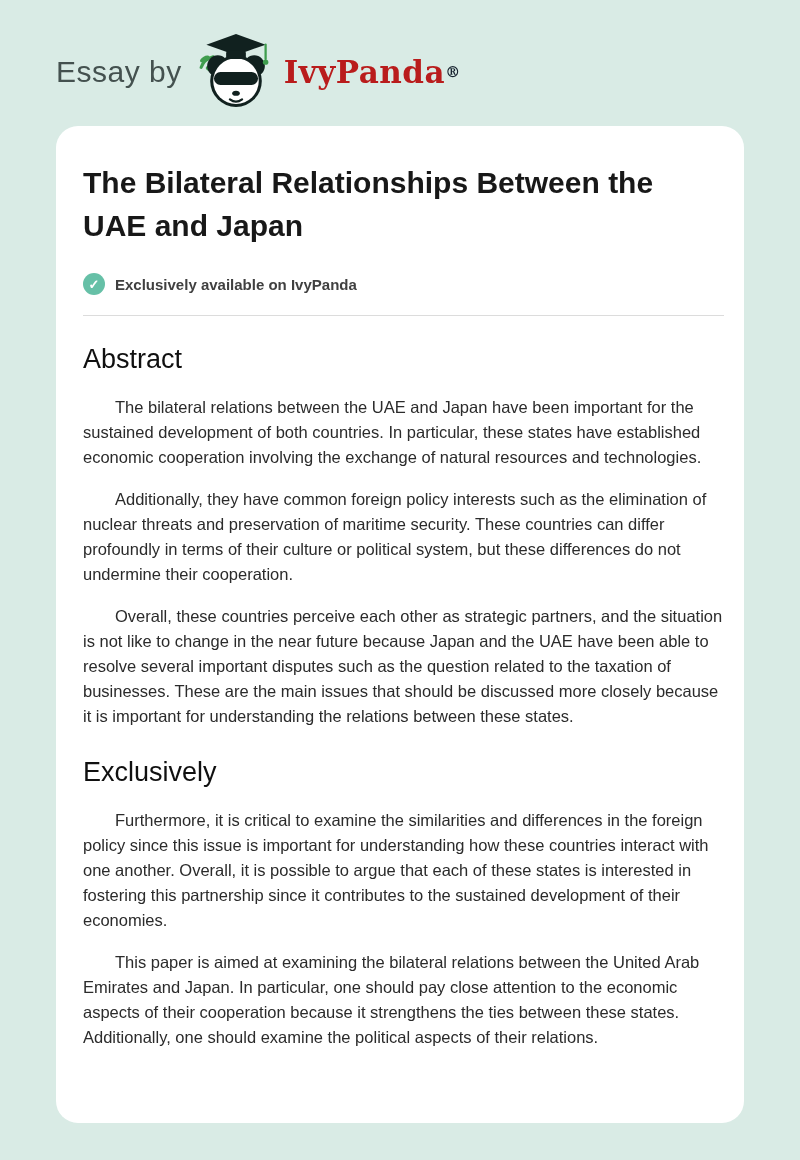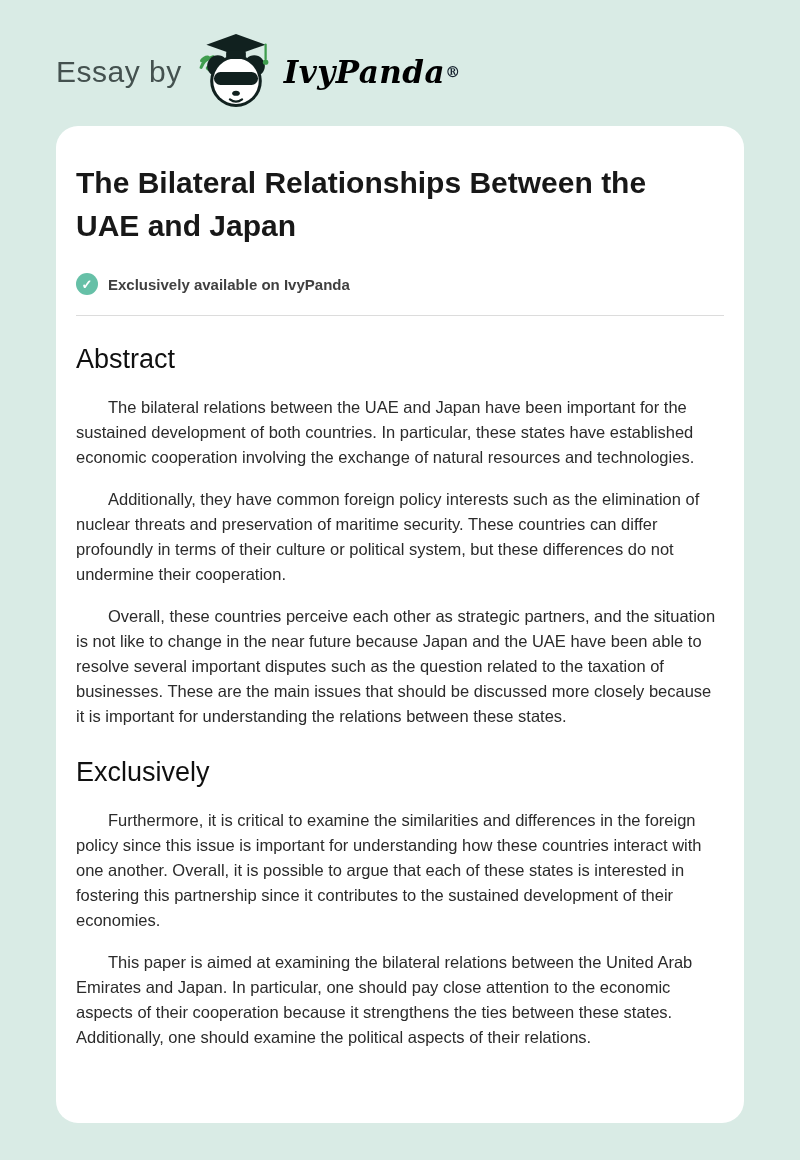--- a/index.html
+++ b/index.html
@@ -30,40 +30,39 @@
   }
   .logo-wrap {
     margin: 0 10px 0 16px;
     display: flex;
     align-items: center;
   }
   .brand-name {
     font-family: "DejaVu Serif", "Liberation Serif", serif;
     font-weight: 700;
     font-size: 31px;
-    color: #000000;
+    color: #b91c1c;
     letter-spacing: 0.5px;
-    font-style: italic;
   }
   .brand-reg {
     font-family: "DejaVu Serif", "Liberation Serif", serif;
     font-weight: 700;
     font-size: 15px;
     color: #16212e;
     vertical-align: super;
     line-height: 1;
   }
 
   
   .card {
     width: 688px;
     margin: 4px auto 0 auto;
     background: #ffffff;
     border-radius: 22px;
-    padding: 36px 20px 56px 20px;
+    padding: 36px 20px 56px 27px;
     min-height: 976px;
   }
   .doc-title {
     margin: 0 0 26px 0;
     font-size: 30px;
     line-height: 1.42;
     font-weight: 700;
     color: #181818;
     max-width: 640px;
   }

